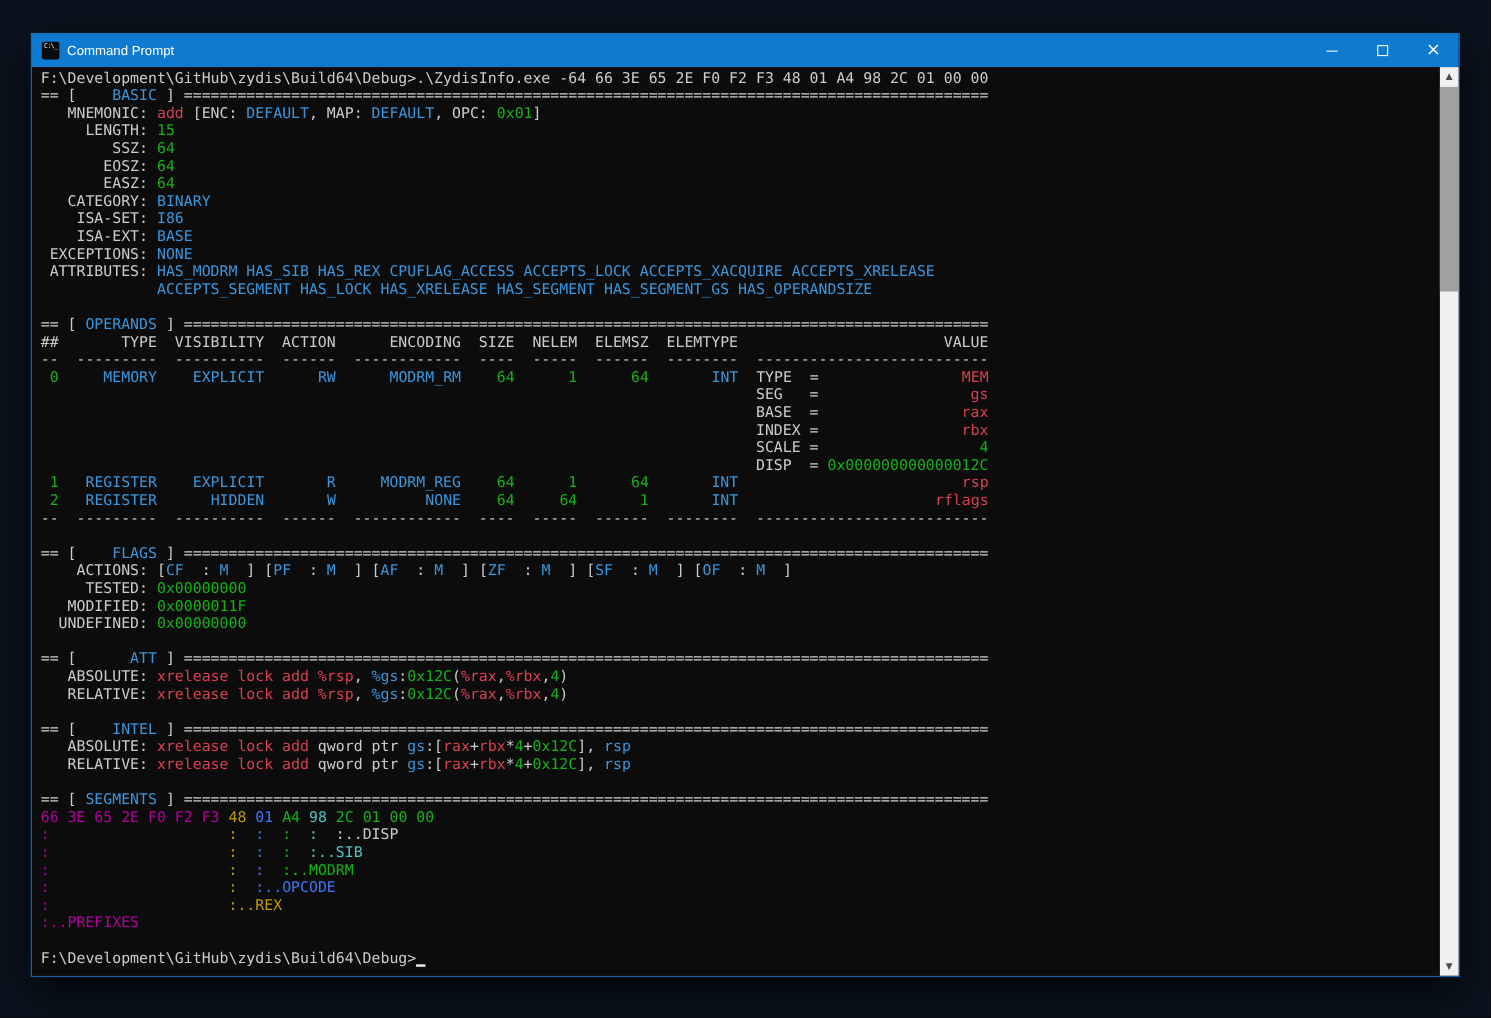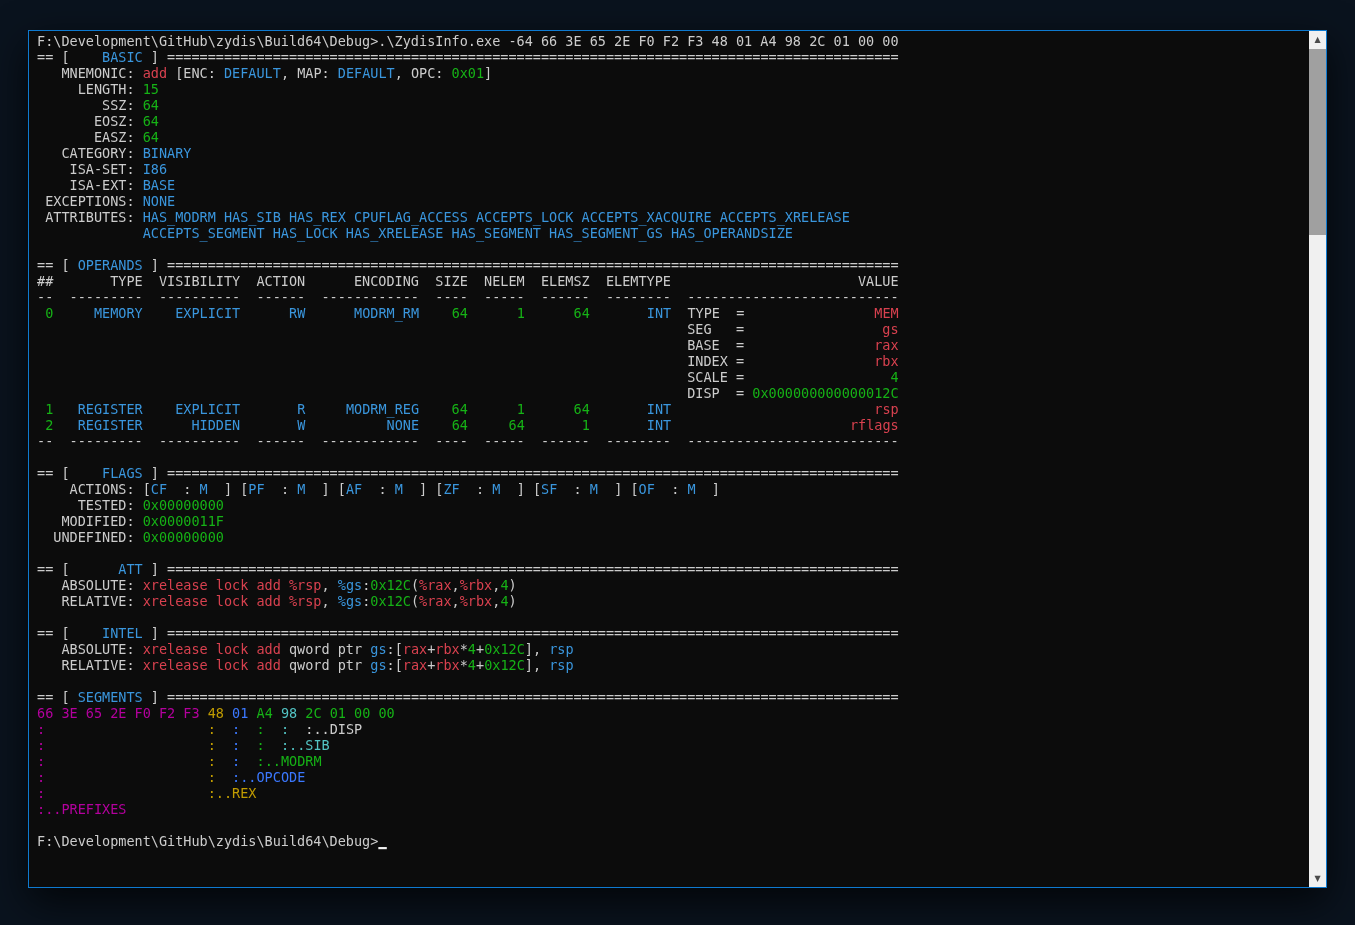--- a/index.html
+++ b/index.html
@@ -57,20 +57,37 @@
     color: var(--sb_arrow, #4A4A4A);
   }
   .sb-arrow.up { top: 0; }
   .sb-arrow.down { bottom: 0; }
   .sb-thumb { position: absolute; left: 0; top: 18px; width: 17px; height: 186px; background: var(--sb_thumb, #A0A0A0); }
 </style>
 </head>
 <body>
 
 <div class="window">
+  <div class="titlebar">
+    <div class="app-icon">
+      <span>C:\_</span>
+    </div>
+    <div class="title">Command Prompt</div>
+    <div class="controls">
+      <div class="ctrl">
+        <div class="glyph-min"></div>
+      </div>
+      <div class="ctrl">
+        <div class="glyph-max"></div>
+      </div>
+      <div class="ctrl">
+        <span class="glyph-close">×</span>
+      </div>
+    </div>
+  </div>
   <div class="console">
     <div class="term"><div class="line"><span style="color: rgb(204, 204, 204);">F:\Development\GitHub\zydis\Build64\Debug&gt;.\ZydisInfo.exe -64 66 3E 65 2E F0 F2 F3 48 01 A4 98 2C 01 00 00</span></div><div class="line"><span style="color: rgb(204, 204, 204);">== [    </span><span style="color: rgb(58, 150, 221);">BASIC</span><span style="color: rgb(204, 204, 204);"> ] </span><span style="color: rgb(204, 204, 204);">==========================================================================================</span></div><div class="line"><span style="color: rgb(204, 204, 204);">   MNEMONIC: </span><span style="color: rgb(216, 65, 79);">add</span><span style="color: rgb(204, 204, 204);"> [ENC: </span><span style="color: rgb(58, 150, 221);">DEFAULT</span><span style="color: rgb(204, 204, 204);">, MAP: </span><span style="color: rgb(58, 150, 221);">DEFAULT</span><span style="color: rgb(204, 204, 204);">, OPC: </span><span style="color: rgb(22, 178, 22);">0x01</span><span style="color: rgb(204, 204, 204);">]</span></div><div class="line"><span style="color: rgb(204, 204, 204);">     LENGTH: </span><span style="color: rgb(22, 178, 22);">15</span></div><div class="line"><span style="color: rgb(204, 204, 204);">        SSZ: </span><span style="color: rgb(22, 178, 22);">64</span></div><div class="line"><span style="color: rgb(204, 204, 204);">       EOSZ: </span><span style="color: rgb(22, 178, 22);">64</span></div><div class="line"><span style="color: rgb(204, 204, 204);">       EASZ: </span><span style="color: rgb(22, 178, 22);">64</span></div><div class="line"><span style="color: rgb(204, 204, 204);">   CATEGORY: </span><span style="color: rgb(58, 150, 221);">BINARY</span></div><div class="line"><span style="color: rgb(204, 204, 204);">    ISA-SET: </span><span style="color: rgb(58, 150, 221);">I86</span></div><div class="line"><span style="color: rgb(204, 204, 204);">    ISA-EXT: </span><span style="color: rgb(58, 150, 221);">BASE</span></div><div class="line"><span style="color: rgb(204, 204, 204);"> EXCEPTIONS: </span><span style="color: rgb(58, 150, 221);">NONE</span></div><div class="line"><span style="color: rgb(204, 204, 204);"> ATTRIBUTES: </span><span style="color: rgb(58, 150, 221);">HAS_MODRM HAS_SIB HAS_REX CPUFLAG_ACCESS ACCEPTS_LOCK ACCEPTS_XACQUIRE ACCEPTS_XRELEASE</span></div><div class="line"><span style="color: rgb(204, 204, 204);">             </span><span style="color: rgb(58, 150, 221);">ACCEPTS_SEGMENT HAS_LOCK HAS_XRELEASE HAS_SEGMENT HAS_SEGMENT_GS HAS_OPERANDSIZE</span></div><div class="line"></div><div class="line"><span style="color: rgb(204, 204, 204);">== [ </span><span style="color: rgb(58, 150, 221);">OPERANDS</span><span style="color: rgb(204, 204, 204);"> ] </span><span style="color: rgb(204, 204, 204);">==========================================================================================</span></div><div class="line"><span style="color: rgb(204, 204, 204);">##       TYPE  VISIBILITY  ACTION      ENCODING  SIZE  NELEM  ELEMSZ  ELEMTYPE</span><span style="color: rgb(204, 204, 204);">                       </span><span style="color: rgb(204, 204, 204);">VALUE</span></div><div class="line"><span style="color: rgb(204, 204, 204);">--  ---------  ----------  ------  ------------  ----  -----  ------  --------  --------------------------</span></div><div class="line"><span style="color: rgb(204, 204, 204);"> </span><span style="color: rgb(22, 178, 22);">0</span><span style="color: rgb(204, 204, 204);">     </span><span style="color: rgb(58, 150, 221);">MEMORY</span><span style="color: rgb(204, 204, 204);">    </span><span style="color: rgb(58, 150, 221);">EXPLICIT</span><span style="color: rgb(204, 204, 204);">      </span><span style="color: rgb(58, 150, 221);">RW</span><span style="color: rgb(204, 204, 204);">      </span><span style="color: rgb(58, 150, 221);">MODRM_RM</span><span style="color: rgb(204, 204, 204);">    </span><span style="color: rgb(22, 178, 22);">64</span><span style="color: rgb(204, 204, 204);">      </span><span style="color: rgb(22, 178, 22);">1</span><span style="color: rgb(204, 204, 204);">      </span><span style="color: rgb(22, 178, 22);">64</span><span style="color: rgb(204, 204, 204);">       </span><span style="color: rgb(58, 150, 221);">INT</span><span style="color: rgb(204, 204, 204);">  TYPE  =</span><span style="color: rgb(204, 204, 204);">                </span><span style="color: rgb(216, 65, 79);">MEM</span></div><div class="line"><span style="color: rgb(204, 204, 204);">                                                                                </span><span style="color: rgb(204, 204, 204);">SEG   =</span><span style="color: rgb(204, 204, 204);">                 </span><span style="color: rgb(216, 65, 79);">gs</span></div><div class="line"><span style="color: rgb(204, 204, 204);">                                                                                </span><span style="color: rgb(204, 204, 204);">BASE  =</span><span style="color: rgb(204, 204, 204);">                </span><span style="color: rgb(216, 65, 79);">rax</span></div><div class="line"><span style="color: rgb(204, 204, 204);">                                                                                </span><span style="color: rgb(204, 204, 204);">INDEX =</span><span style="color: rgb(204, 204, 204);">                </span><span style="color: rgb(216, 65, 79);">rbx</span></div><div class="line"><span style="color: rgb(204, 204, 204);">                                                                                </span><span style="color: rgb(204, 204, 204);">SCALE =</span><span style="color: rgb(204, 204, 204);">                  </span><span style="color: rgb(22, 178, 22);">4</span></div><div class="line"><span style="color: rgb(204, 204, 204);">                                                                                </span><span style="color: rgb(204, 204, 204);">DISP  = </span><span style="color: rgb(22, 178, 22);">0x000000000000012C</span></div><div class="line"><span style="color: rgb(204, 204, 204);"> </span><span style="color: rgb(22, 178, 22);">1</span><span style="color: rgb(204, 204, 204);">   </span><span style="color: rgb(58, 150, 221);">REGISTER</span><span style="color: rgb(204, 204, 204);">    </span><span style="color: rgb(58, 150, 221);">EXPLICIT</span><span style="color: rgb(204, 204, 204);">       </span><span style="color: rgb(58, 150, 221);">R</span><span style="color: rgb(204, 204, 204);">     </span><span style="color: rgb(58, 150, 221);">MODRM_REG</span><span style="color: rgb(204, 204, 204);">    </span><span style="color: rgb(22, 178, 22);">64</span><span style="color: rgb(204, 204, 204);">      </span><span style="color: rgb(22, 178, 22);">1</span><span style="color: rgb(204, 204, 204);">      </span><span style="color: rgb(22, 178, 22);">64</span><span style="color: rgb(204, 204, 204);">       </span><span style="color: rgb(58, 150, 221);">INT</span><span style="color: rgb(204, 204, 204);">                         </span><span style="color: rgb(216, 65, 79);">rsp</span></div><div class="line"><span style="color: rgb(204, 204, 204);"> </span><span style="color: rgb(22, 178, 22);">2</span><span style="color: rgb(204, 204, 204);">   </span><span style="color: rgb(58, 150, 221);">REGISTER</span><span style="color: rgb(204, 204, 204);">      </span><span style="color: rgb(58, 150, 221);">HIDDEN</span><span style="color: rgb(204, 204, 204);">       </span><span style="color: rgb(58, 150, 221);">W</span><span style="color: rgb(204, 204, 204);">          </span><span style="color: rgb(58, 150, 221);">NONE</span><span style="color: rgb(204, 204, 204);">    </span><span style="color: rgb(22, 178, 22);">64</span><span style="color: rgb(204, 204, 204);">     </span><span style="color: rgb(22, 178, 22);">64</span><span style="color: rgb(204, 204, 204);">       </span><span style="color: rgb(22, 178, 22);">1</span><span style="color: rgb(204, 204, 204);">       </span><span style="color: rgb(58, 150, 221);">INT</span><span style="color: rgb(204, 204, 204);">                      </span><span style="color: rgb(216, 65, 79);">rflags</span></div><div class="line"><span style="color: rgb(204, 204, 204);">--  ---------  ----------  ------  ------------  ----  -----  ------  --------  --------------------------</span></div><div class="line"></div><div class="line"><span style="color: rgb(204, 204, 204);">== [    </span><span style="color: rgb(58, 150, 221);">FLAGS</span><span style="color: rgb(204, 204, 204);"> ] </span><span style="color: rgb(204, 204, 204);">==========================================================================================</span></div><div class="line"><span style="color: rgb(204, 204, 204);">    ACTIONS: [</span><span style="color: rgb(58, 150, 221);">CF</span><span style="color: rgb(204, 204, 204);">  : </span><span style="color: rgb(58, 150, 221);">M</span><span style="color: rgb(204, 204, 204);">  ] [</span><span style="color: rgb(58, 150, 221);">PF</span><span style="color: rgb(204, 204, 204);">  : </span><span style="color: rgb(58, 150, 221);">M</span><span style="color: rgb(204, 204, 204);">  ] [</span><span style="color: rgb(58, 150, 221);">AF</span><span style="color: rgb(204, 204, 204);">  : </span><span style="color: rgb(58, 150, 221);">M</span><span style="color: rgb(204, 204, 204);">  ] [</span><span style="color: rgb(58, 150, 221);">ZF</span><span style="color: rgb(204, 204, 204);">  : </span><span style="color: rgb(58, 150, 221);">M</span><span style="color: rgb(204, 204, 204);">  ] [</span><span style="color: rgb(58, 150, 221);">SF</span><span style="color: rgb(204, 204, 204);">  : </span><span style="color: rgb(58, 150, 221);">M</span><span style="color: rgb(204, 204, 204);">  ] [</span><span style="color: rgb(58, 150, 221);">OF</span><span style="color: rgb(204, 204, 204);">  : </span><span style="color: rgb(58, 150, 221);">M</span><span style="color: rgb(204, 204, 204);">  ]</span></div><div class="line"><span style="color: rgb(204, 204, 204);">     TESTED: </span><span style="color: rgb(22, 178, 22);">0x00000000</span></div><div class="line"><span style="color: rgb(204, 204, 204);">   MODIFIED: </span><span style="color: rgb(22, 178, 22);">0x0000011F</span></div><div class="line"><span style="color: rgb(204, 204, 204);">  UNDEFINED: </span><span style="color: rgb(22, 178, 22);">0x00000000</span></div><div class="line"></div><div class="line"><span style="color: rgb(204, 204, 204);">== [      </span><span style="color: rgb(58, 150, 221);">ATT</span><span style="color: rgb(204, 204, 204);"> ] </span><span style="color: rgb(204, 204, 204);">==========================================================================================</span></div><div class="line"><span style="color: rgb(204, 204, 204);">   ABSOLUTE: </span><span style="color: rgb(216, 65, 79);">xrelease lock add %rsp</span><span style="color: rgb(204, 204, 204);">, </span><span style="color: rgb(58, 150, 221);">%gs</span><span style="color: rgb(204, 204, 204);">:</span><span style="color: rgb(22, 178, 22);">0x12C</span><span style="color: rgb(204, 204, 204);">(</span><span style="color: rgb(216, 65, 79);">%rax</span><span style="color: rgb(204, 204, 204);">,</span><span style="color: rgb(216, 65, 79);">%rbx</span><span style="color: rgb(204, 204, 204);">,</span><span style="color: rgb(22, 178, 22);">4</span><span style="color: rgb(204, 204, 204);">)</span></div><div class="line"><span style="color: rgb(204, 204, 204);">   RELATIVE: </span><span style="color: rgb(216, 65, 79);">xrelease lock add %rsp</span><span style="color: rgb(204, 204, 204);">, </span><span style="color: rgb(58, 150, 221);">%gs</span><span style="color: rgb(204, 204, 204);">:</span><span style="color: rgb(22, 178, 22);">0x12C</span><span style="color: rgb(204, 204, 204);">(</span><span style="color: rgb(216, 65, 79);">%rax</span><span style="color: rgb(204, 204, 204);">,</span><span style="color: rgb(216, 65, 79);">%rbx</span><span style="color: rgb(204, 204, 204);">,</span><span style="color: rgb(22, 178, 22);">4</span><span style="color: rgb(204, 204, 204);">)</span></div><div class="line"></div><div class="line"><span style="color: rgb(204, 204, 204);">== [    </span><span style="color: rgb(58, 150, 221);">INTEL</span><span style="color: rgb(204, 204, 204);"> ] </span><span style="color: rgb(204, 204, 204);">==========================================================================================</span></div><div class="line"><span style="color: rgb(204, 204, 204);">   ABSOLUTE: </span><span style="color: rgb(216, 65, 79);">xrelease lock add</span><span style="color: rgb(204, 204, 204);"> qword ptr </span><span style="color: rgb(58, 150, 221);">gs</span><span style="color: rgb(204, 204, 204);">:[</span><span style="color: rgb(216, 65, 79);">rax</span><span style="color: rgb(204, 204, 204);">+</span><span style="color: rgb(216, 65, 79);">rbx</span><span style="color: rgb(204, 204, 204);">*</span><span style="color: rgb(22, 178, 22);">4</span><span style="color: rgb(204, 204, 204);">+</span><span style="color: rgb(22, 178, 22);">0x12C</span><span style="color: rgb(204, 204, 204);">], </span><span style="color: rgb(58, 150, 221);">rsp</span></div><div class="line"><span style="color: rgb(204, 204, 204);">   RELATIVE: </span><span style="color: rgb(216, 65, 79);">xrelease lock add</span><span style="color: rgb(204, 204, 204);"> qword ptr </span><span style="color: rgb(58, 150, 221);">gs</span><span style="color: rgb(204, 204, 204);">:[</span><span style="color: rgb(216, 65, 79);">rax</span><span style="color: rgb(204, 204, 204);">+</span><span style="color: rgb(216, 65, 79);">rbx</span><span style="color: rgb(204, 204, 204);">*</span><span style="color: rgb(22, 178, 22);">4</span><span style="color: rgb(204, 204, 204);">+</span><span style="color: rgb(22, 178, 22);">0x12C</span><span style="color: rgb(204, 204, 204);">], </span><span style="color: rgb(58, 150, 221);">rsp</span></div><div class="line"></div><div class="line"><span style="color: rgb(204, 204, 204);">== [ </span><span style="color: rgb(58, 150, 221);">SEGMENTS</span><span style="color: rgb(204, 204, 204);"> ] </span><span style="color: rgb(204, 204, 204);">==========================================================================================</span></div><div class="line"><span style="color: rgb(180, 0, 158);">66 3E 65 2E F0 F2 F3</span><span style="color: rgb(204, 204, 204);"> </span><span style="color: rgb(193, 156, 0);">48</span><span style="color: rgb(204, 204, 204);"> </span><span style="color: rgb(59, 120, 255);">01</span><span style="color: rgb(204, 204, 204);"> </span><span style="color: rgb(22, 178, 22);">A4</span><span style="color: rgb(204, 204, 204);"> </span><span style="color: rgb(83, 196, 196);">98</span><span style="color: rgb(204, 204, 204);"> </span><span style="color: rgb(22, 178, 22);">2C 01 00 00</span></div><div class="line"><span style="color: rgb(180, 0, 158);">:</span><span style="color: rgb(204, 204, 204);">                    </span><span style="color: rgb(193, 156, 0);">:</span><span style="color: rgb(204, 204, 204);">  </span><span style="color: rgb(59, 120, 255);">:</span><span style="color: rgb(204, 204, 204);">  </span><span style="color: rgb(22, 178, 22);">:</span><span style="color: rgb(204, 204, 204);">  </span><span style="color: rgb(83, 196, 196);">:</span><span style="color: rgb(204, 204, 204);">  </span><span style="color: rgb(204, 204, 204);">:..DISP</span></div><div class="line"><span style="color: rgb(180, 0, 158);">:</span><span style="color: rgb(204, 204, 204);">                    </span><span style="color: rgb(193, 156, 0);">:</span><span style="color: rgb(204, 204, 204);">  </span><span style="color: rgb(59, 120, 255);">:</span><span style="color: rgb(204, 204, 204);">  </span><span style="color: rgb(22, 178, 22);">:</span><span style="color: rgb(204, 204, 204);">  </span><span style="color: rgb(83, 196, 196);">:..SIB</span></div><div class="line"><span style="color: rgb(180, 0, 158);">:</span><span style="color: rgb(204, 204, 204);">                    </span><span style="color: rgb(193, 156, 0);">:</span><span style="color: rgb(204, 204, 204);">  </span><span style="color: rgb(59, 120, 255);">:</span><span style="color: rgb(204, 204, 204);">  </span><span style="color: rgb(22, 178, 22);">:..MODRM</span></div><div class="line"><span style="color: rgb(180, 0, 158);">:</span><span style="color: rgb(204, 204, 204);">                    </span><span style="color: rgb(193, 156, 0);">:</span><span style="color: rgb(204, 204, 204);">  </span><span style="color: rgb(59, 120, 255);">:..OPCODE</span></div><div class="line"><span style="color: rgb(180, 0, 158);">:</span><span style="color: rgb(204, 204, 204);">                    </span><span style="color: rgb(193, 156, 0);">:..REX</span></div><div class="line"><span style="color: rgb(180, 0, 158);">:..PREFIXES</span></div><div class="line"></div><div class="line"><span style="color: rgb(204, 204, 204);">F:\Development\GitHub\zydis\Build64\Debug&gt;</span><span style="color: rgb(242, 242, 242);">▁</span></div></div>
     <div class="scrollbar">
       <div class="sb-arrow up">▲</div>
       <div class="sb-thumb"></div>
       <div class="sb-arrow down">▼</div>
     </div>
   </div>
 </div>
 

